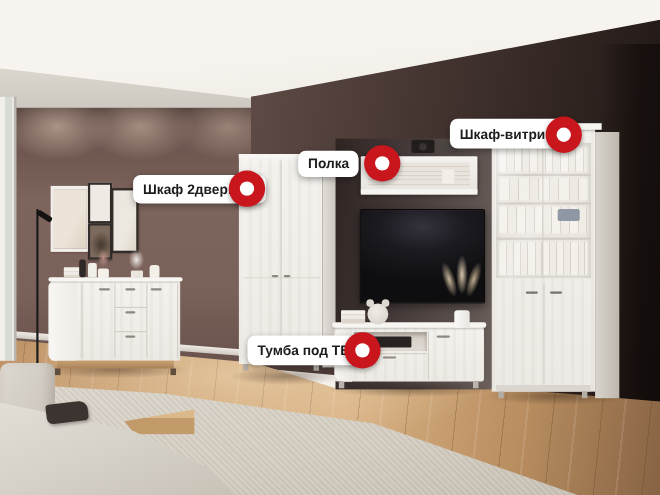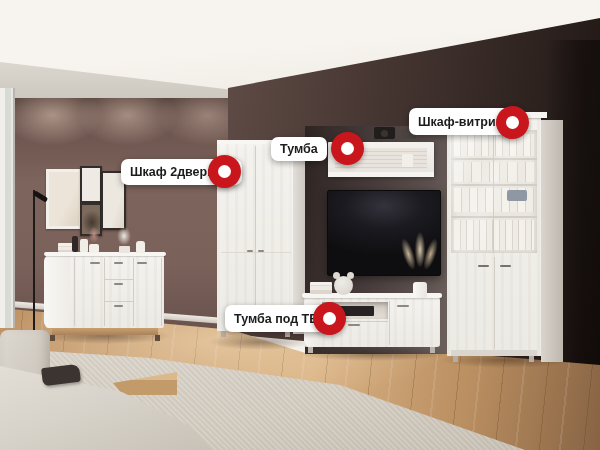--- a/index.html
+++ b/index.html
@@ -222,21 +222,21 @@
   <div class="abs" style="left:42px;top:366px;width:38px;height:18px;background:#3c3430;border-radius:3px 8px 4px 6px;transform:rotate(-7deg);box-shadow:1px 2px 3px rgba(0,0,0,.3);"></div>
 
   <div class="abs pill" style="left:121px;top:159px;">
     <span>Шкаф 2дверный</span>
   </div>
   <div class="abs marker" style="left:208px;top:155px;">
     <div class="marker-core"></div>
   </div>
 
   <div class="abs pill" style="left:271px;top:137px;height:24px;">
-    <span>Тумба</span>
+    <span>Полка</span>
   </div>
   <div class="abs marker" style="left:331px;top:132px;">
     <div class="marker-core"></div>
   </div>
 
   <div class="abs pill" style="left:409px;top:108px;height:27px;">
     <span>Шкаф-витрина</span>
   </div>
   <div class="abs marker" style="left:496px;top:106px;">
     <div class="marker-core"></div>

